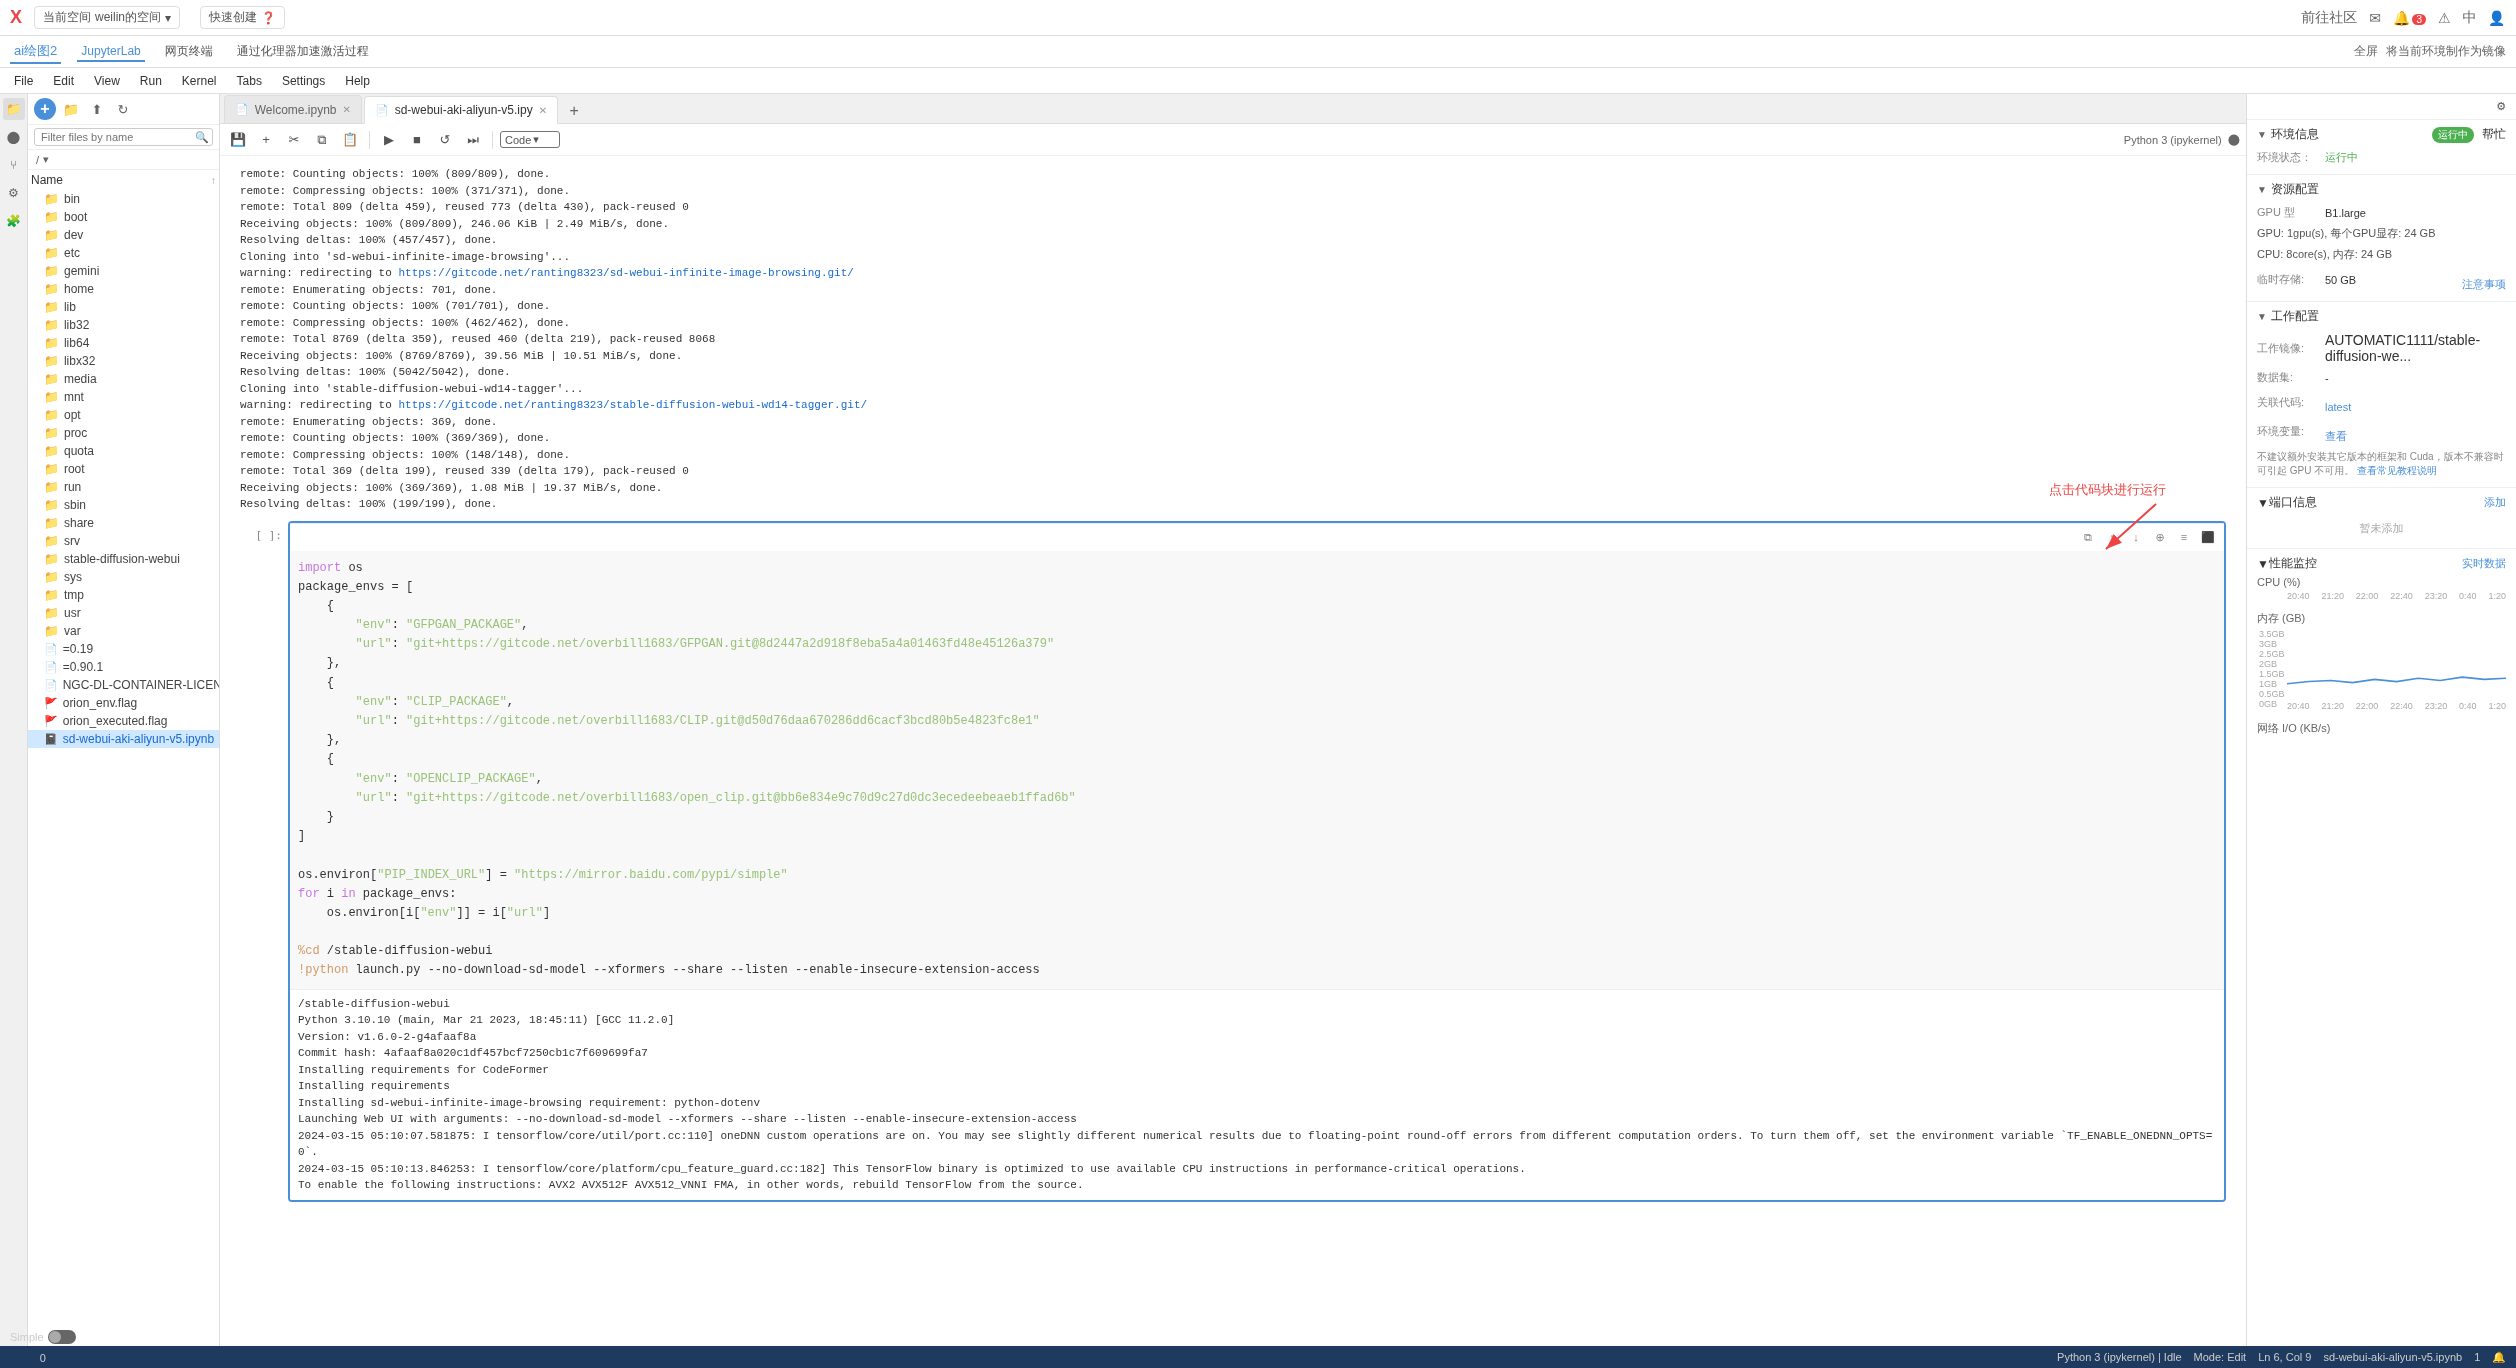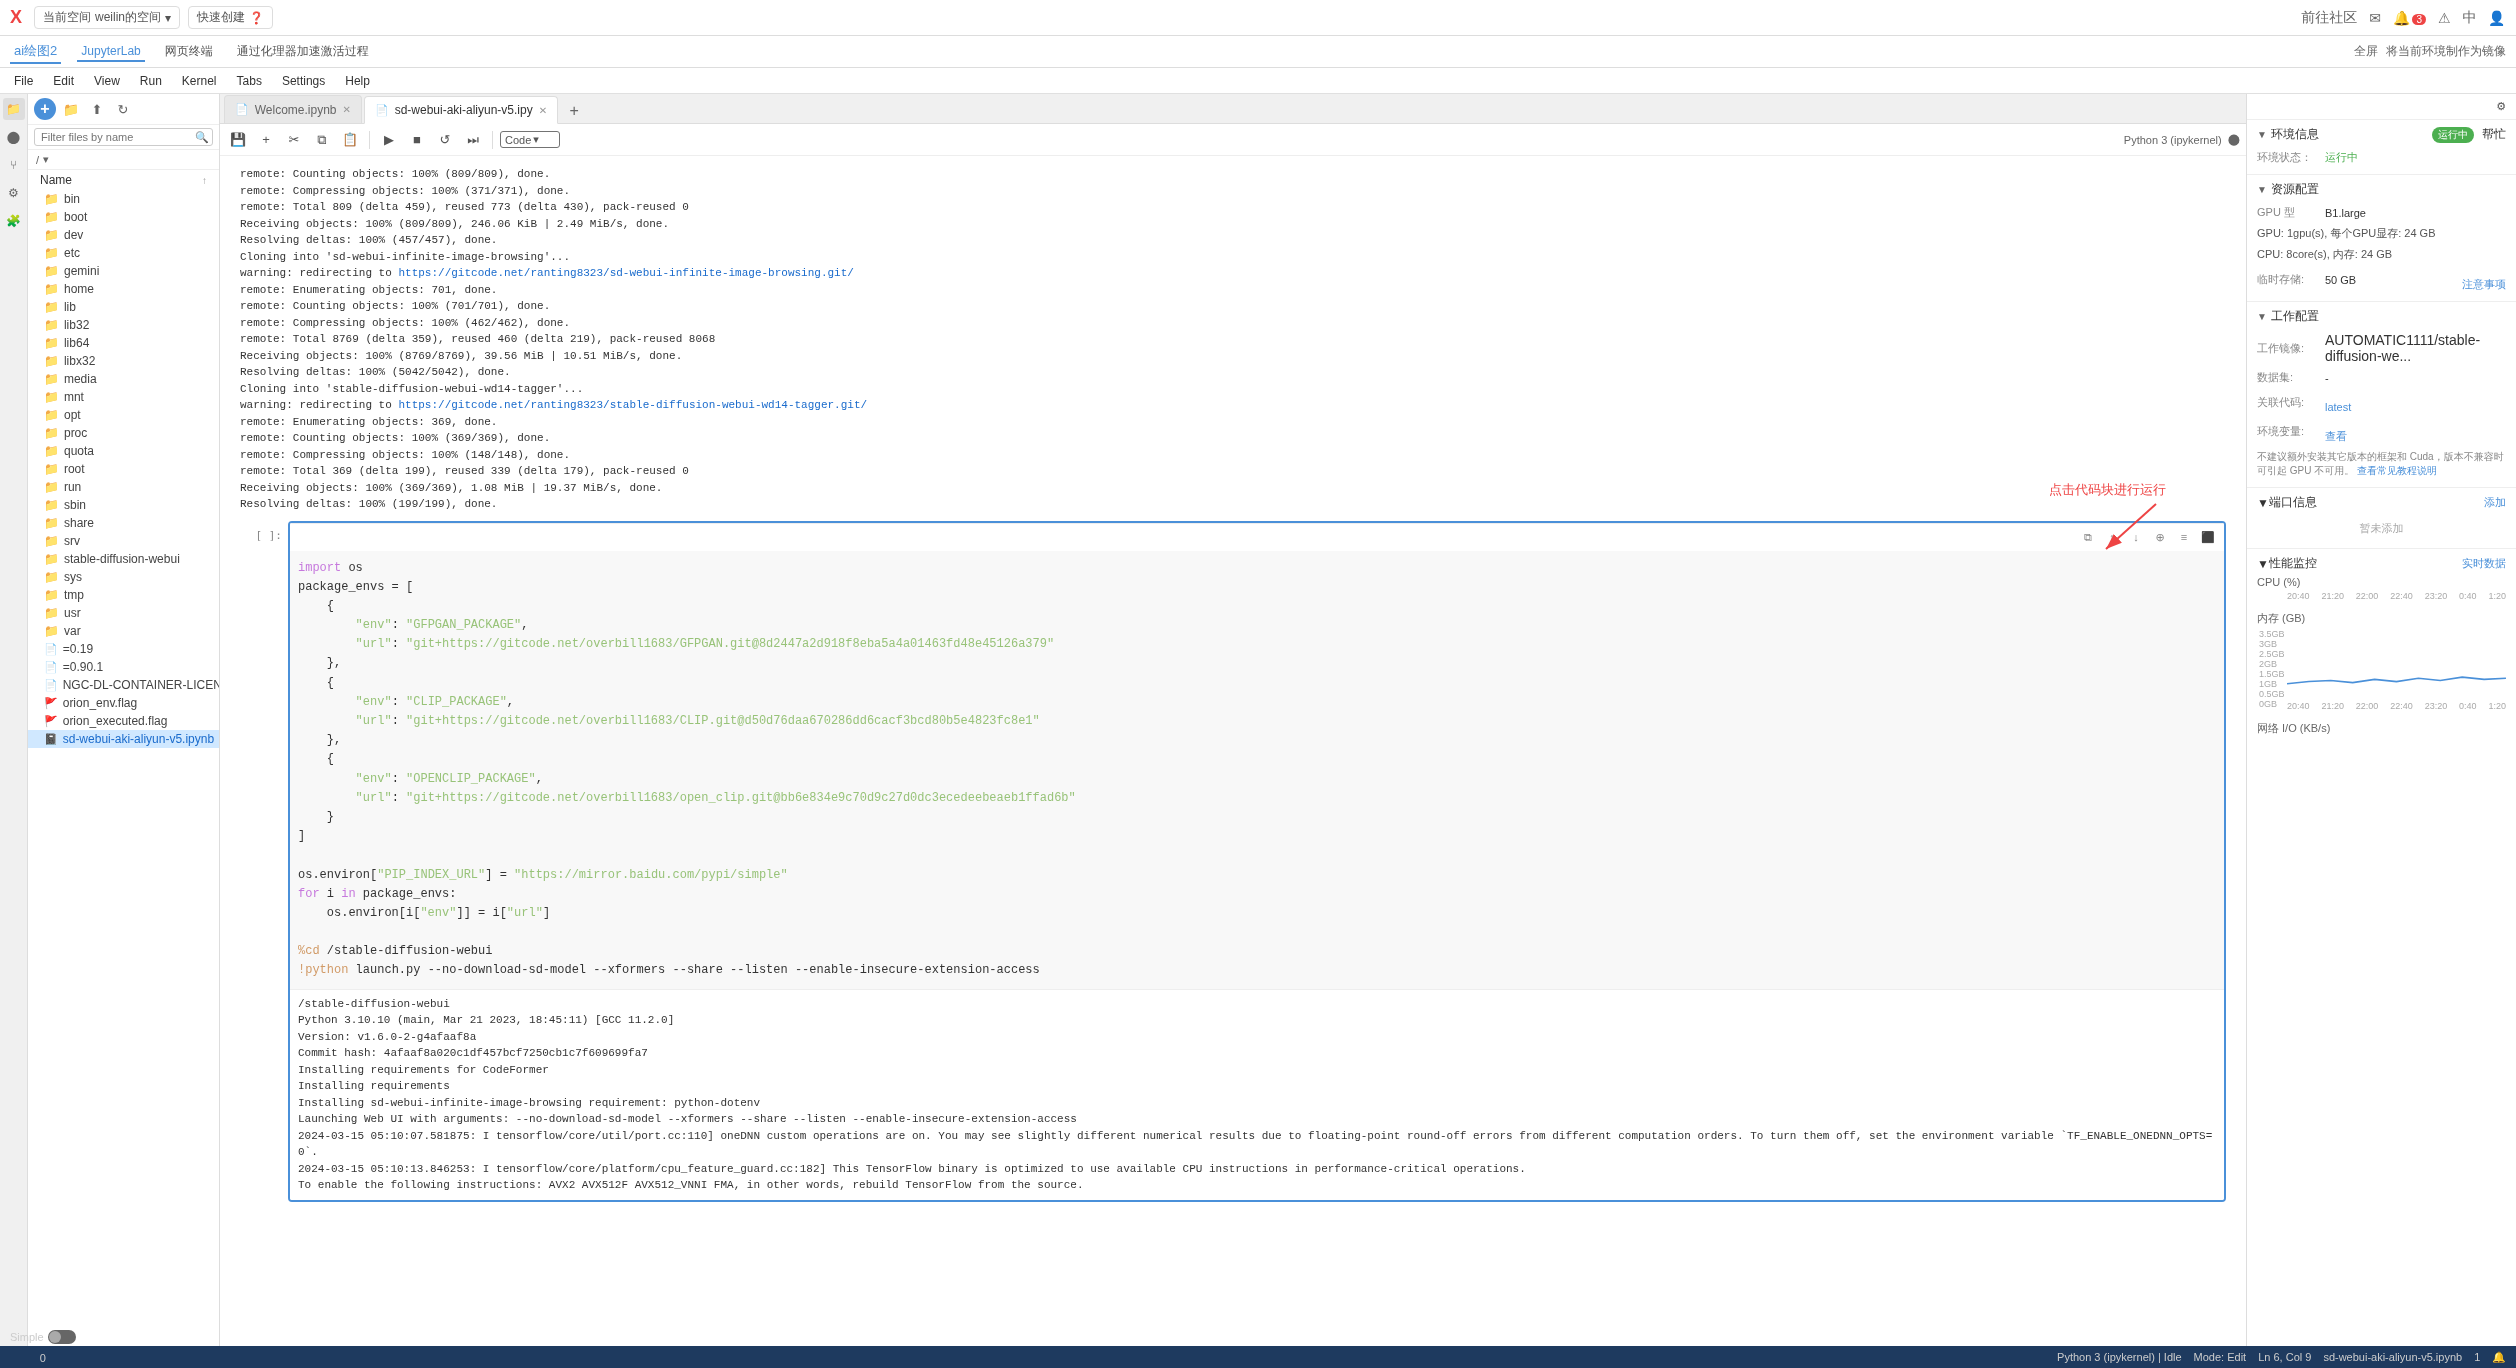--- a/index.html
+++ b/index.html
@@ -2,21 +2,21 @@
 <html><head>
   <meta charset="utf-8">
   <style>
     * { box-sizing: border-box; margin: 0; padding: 0; }
     body { font-family: 'Segoe UI', Arial, sans-serif; font-size: 12px; background: #f5f5f5; color: #333; overflow: hidden; height: 100vh; display: flex; flex-direction: column; }
 
     
     .top-bar { height: 36px; background: #fff; border-bottom: 1px solid #ddd; display: flex; align-items: center; padding: 0 10px; gap: 8px; flex-shrink: 0; }
     .top-bar-logo { font-size: 18px; color: #e44; font-weight: bold; margin-right: 4px; }
     .top-bar-workspace { display: flex; align-items: center; gap: 4px; font-size: 12px; color: #555; border: 1px solid #ddd; border-radius: 4px; padding: 2px 8px; }
-    .top-bar-quick { display: flex; align-items: center; gap: 4px; font-size: 12px; color: #555; border: 1px solid #ddd; border-radius: 4px; padding: 2px 8px; margin-left: 0; }
+    .top-bar-quick { display: flex; align-items: center; gap: 4px; font-size: 12px; color: #555; border: 1px solid #ddd; border-radius: 4px; padding: 2px 8px; margin-left: 12px; }
     .top-bar-right { margin-left: auto; display: flex; align-items: center; gap: 12px; font-size: 12px; color: #555; }
     .top-bar-right .icon-btn { cursor: pointer; color: #666; font-size: 14px; }
     .badge { background: #e44; color: #fff; border-radius: 8px; font-size: 10px; padding: 0 4px; margin-left: 2px; }
 
     
     .second-bar { height: 32px; background: #fff; border-bottom: 1px solid #ddd; display: flex; align-items: center; padding: 0 10px; gap: 16px; flex-shrink: 0; }
     .second-bar .tab { font-size: 12px; color: #555; cursor: pointer; padding: 2px 4px; }
     .second-bar .tab.active { color: #4a90d9; border-bottom: 2px solid #4a90d9; }
     .second-bar .tab-app { font-size: 13px; color: #4a90d9; font-weight: 500; }
     .second-bar-right { margin-left: auto; display: flex; align-items: center; gap: 8px; font-size: 12px; color: #666; }
@@ -39,21 +39,21 @@
     .file-panel-toolbar .btn { width: 22px; height: 22px; display: flex; align-items: center; justify-content: center; cursor: pointer; border: none; background: transparent; color: #666; border-radius: 3px; font-size: 13px; }
     .file-panel-toolbar .btn.primary { background: #4a90d9; color: #fff; border-radius: 12px; width: 22px; height: 22px; font-size: 16px; font-weight: bold; }
     .file-search { padding: 3px 6px; border-bottom: 1px solid #eee; flex-shrink: 0; }
     .file-search input { width: 100%; border: 1px solid #ccc; border-radius: 3px; padding: 2px 22px 2px 6px; font-size: 11px; outline: none; }
     .file-search-wrapper { position: relative; }
     .file-search-wrapper .search-icon { position: absolute; right: 4px; top: 50%; transform: translateY(-50%); color: #999; font-size: 11px; }
     .file-dir-label { padding: 3px 8px; font-size: 11px; color: #666; display: flex; align-items: center; gap: 4px; border-bottom: 1px solid #eee; flex-shrink: 0; }
     .file-tree { flex: 1; overflow-y: auto; font-size: 12px; }
     .file-tree::-webkit-scrollbar { width: 4px; }
     .file-tree::-webkit-scrollbar-thumb { background: #ccc; border-radius: 2px; }
-    .tree-header { padding: 3px 12px; font-weight: 500; color: #333; display: flex; align-items: center; justify-content: space-between; cursor: pointer; gap: 32px; }
+    .tree-header { padding: 3px 3px; font-weight: 500; color: #333; display: flex; align-items: center; justify-content: space-between; cursor: pointer; gap: 32px; }
     .tree-header .sort-icon { font-size: 10px; color: #999; }
     .tree-item { padding: 2px 8px 2px 16px; display: flex; align-items: center; gap: 5px; cursor: pointer; color: #444; white-space: nowrap; }
     .tree-item.active { background: #d0e8ff; color: #1a6bcc; }
     .tree-item .folder-icon { color: #e6a817; font-size: 12px; }
     .tree-item .file-icon { color: #999; font-size: 11px; }
     .tree-item .file-icon.py { color: #4a90d9; }
     .tree-item .file-icon.flag { color: #4caf50; }
 
     
     .notebook-area { flex: 1; display: flex; flex-direction: column; overflow: hidden; background: #fff; }

